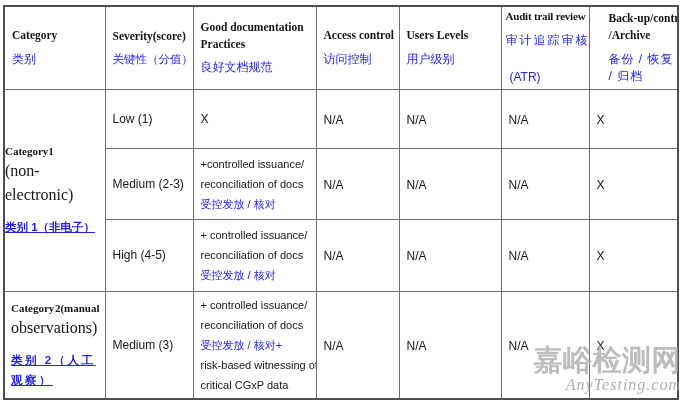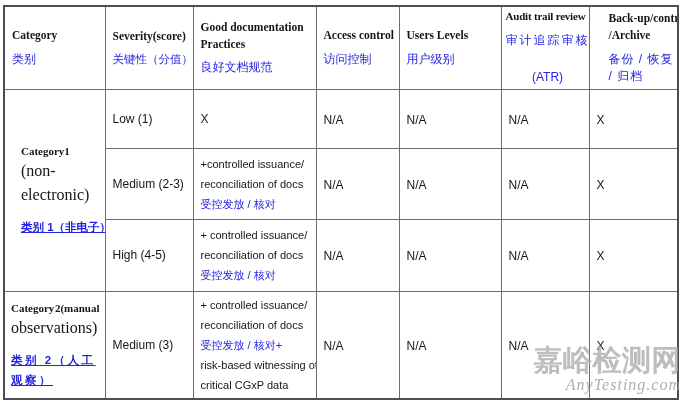--- a/index.html
+++ b/index.html
@@ -33,21 +33,21 @@
   tr.h-r4{height:108px;}
   
   .hen{
     font-family:"Liberation Serif",serif;font-weight:bold;
     font-size:11.5px;line-height:1.45;color:#141414;white-space:nowrap;
   }
   .hen-flex{display:flex;justify-content:space-between;padding-right:3px;}
   .hcn{
     color:var(--blue);font-size:12px;line-height:1.45;margin-top:7px;
   }
-  .hcn.tight{margin-top:20px;text-align:center;}
+  .hcn.tight{margin-top:20px;}
   .nowrap{white-space:nowrap;}
   .spread{letter-spacing:2px;}
   .spread-sm{letter-spacing:1px;}
   .indent{padding-left:4px;}
   
   .cat-en{
     font-family:"Liberation Serif",serif;font-weight:bold;
     font-size:11px;line-height:1.5;white-space:nowrap;
   }
   .cat-en-flex{display:flex;justify-content:space-between;padding-right:2px;}
@@ -124,21 +124,21 @@
       <div class="hen hen-flex">
         <span>Back-up</span>
         <span>/control</span>
       </div>
       <div class="hen">/Archive</div>
       <div class="hcn spread-sm">备份 / 恢复 / 归档</div>
     </th>
   </tr>
 
   <tr class="h-r1">
-    <td rowspan="3" style="padding-left:16px">
+    <td rowspan="3" style="padding-left:0">
       <div class="cat-en">Category1</div>
       <div class="cat-sub">(non-electronic)</div>
       <div class="cat-cn">类别 1（非电子）</div>
     </td>
     <td>
       <div class="val">Low (1)</div>
     </td>
     <td>
       <div class="val">X</div>
     </td>

